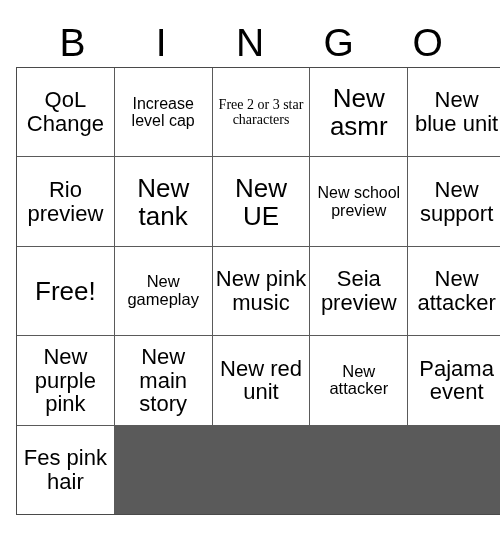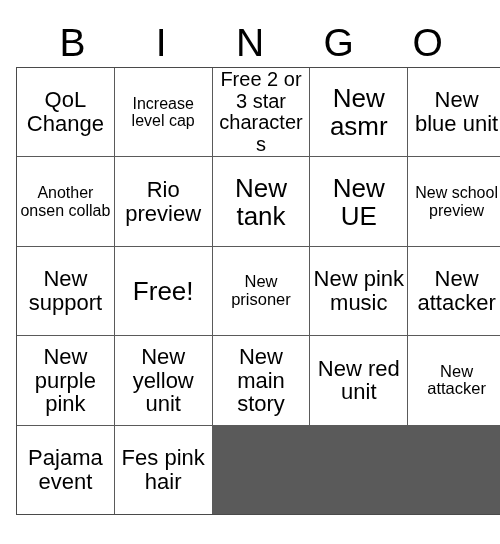--- a/index.html
+++ b/index.html
@@ -71,21 +71,21 @@
   }
   .cell-text {
     display: block;
     width: 100%;
     line-height: 1.08;
     color: #000000;
     word-wrap: break-word;
   }
 
   
-  .fs-xs  .cell-text { font-size: 20px; }
+  .fs-xs  .cell-text { font-size: 14px; font-family: Liberation Serif, serif; }
   .fs-s   .cell-text { font-size: 16.5px; }
   .fs-m   .cell-text { font-size: 16px; }
   .fs-l   .cell-text { font-size: 22px; }
   .fs-xl  .cell-text { font-size: 26px; }
 </style>
 </head>
 <body>
 
 <div id="bingo-card">
 
@@ -106,55 +106,52 @@
       </div>
       <div class="cell fs-xs">
         <span class="cell-text">Free 2 or 3 star characters</span>
       </div>
       <div class="cell fs-xl">
         <span class="cell-text">New asmr</span>
       </div>
       <div class="cell fs-l">
         <span class="cell-text">New blue unit</span>
       </div>
-      <div class="cell fs-m">
-        <span class="cell-text">Another onsen collab</span>
-      </div>
       <div class="cell fs-l">
         <span class="cell-text">Rio preview</span>
       </div>
       <div class="cell fs-xl">
         <span class="cell-text">New tank</span>
       </div>
       <div class="cell fs-xl">
         <span class="cell-text">New UE</span>
       </div>
       <div class="cell fs-m">
         <span class="cell-text">New school preview</span>
       </div>
       <div class="cell fs-l">
         <span class="cell-text">New support</span>
       </div>
       <div class="cell fs-xl">
         <span class="cell-text">Free!</span>
       </div>
       <div class="cell fs-s">
-        <span class="cell-text">New prisoner</span>
+        <span class="cell-text">New gameplay</span>
       </div>
       <div class="cell fs-l">
         <span class="cell-text">New pink music</span>
+      </div>
+      <div class="cell fs-l">
+        <span class="cell-text">Seia preview</span>
       </div>
       <div class="cell fs-l">
         <span class="cell-text">New attacker</span>
       </div>
       <div class="cell fs-l">
         <span class="cell-text">New purple pink</span>
-      </div>
-      <div class="cell fs-l">
-        <span class="cell-text">New yellow unit</span>
       </div>
       <div class="cell fs-l">
         <span class="cell-text">New main story</span>
       </div>
       <div class="cell fs-l">
         <span class="cell-text">New red unit</span>
       </div>
       <div class="cell fs-s">
         <span class="cell-text">New attacker</span>
       </div>

